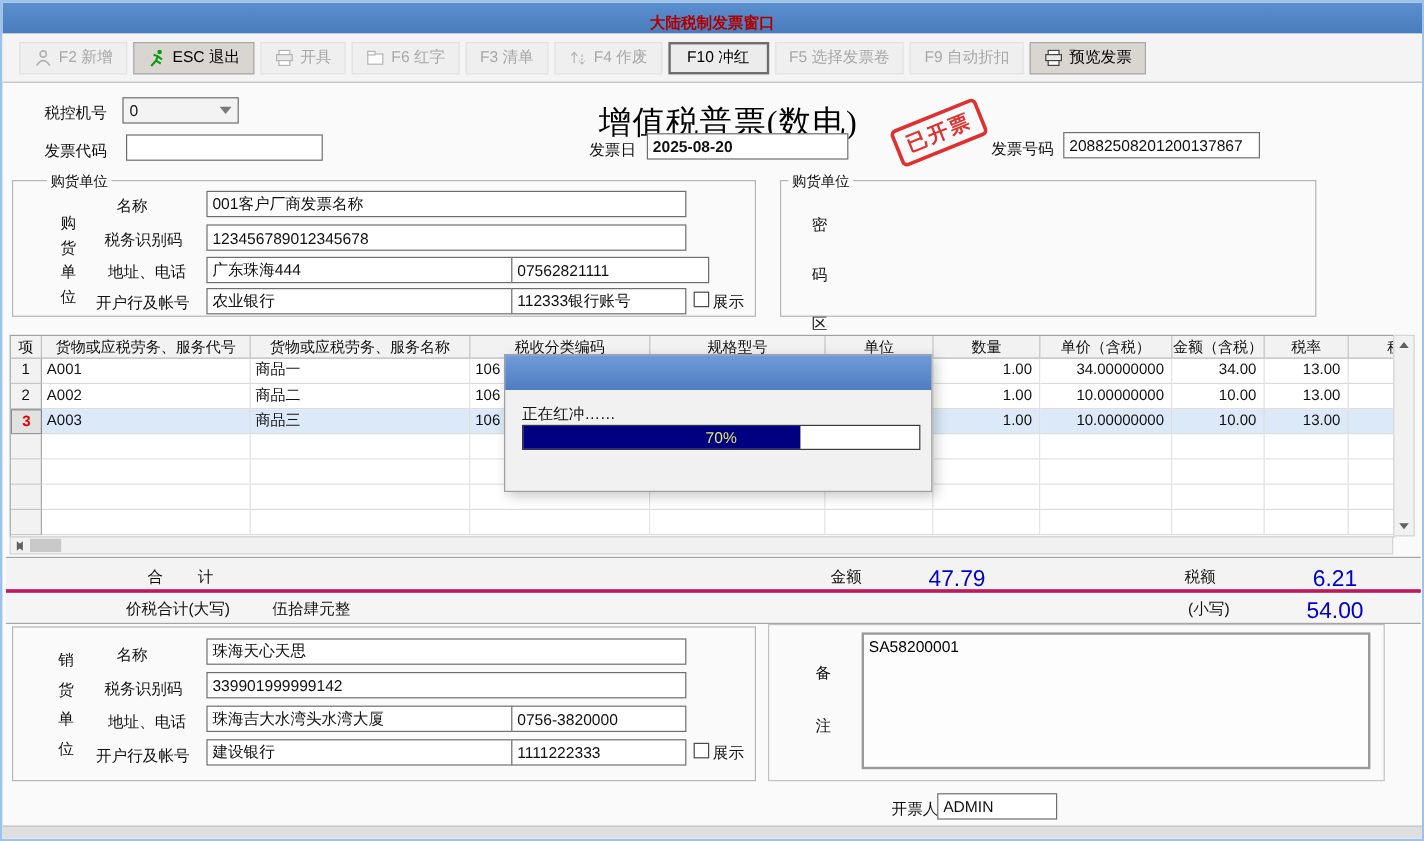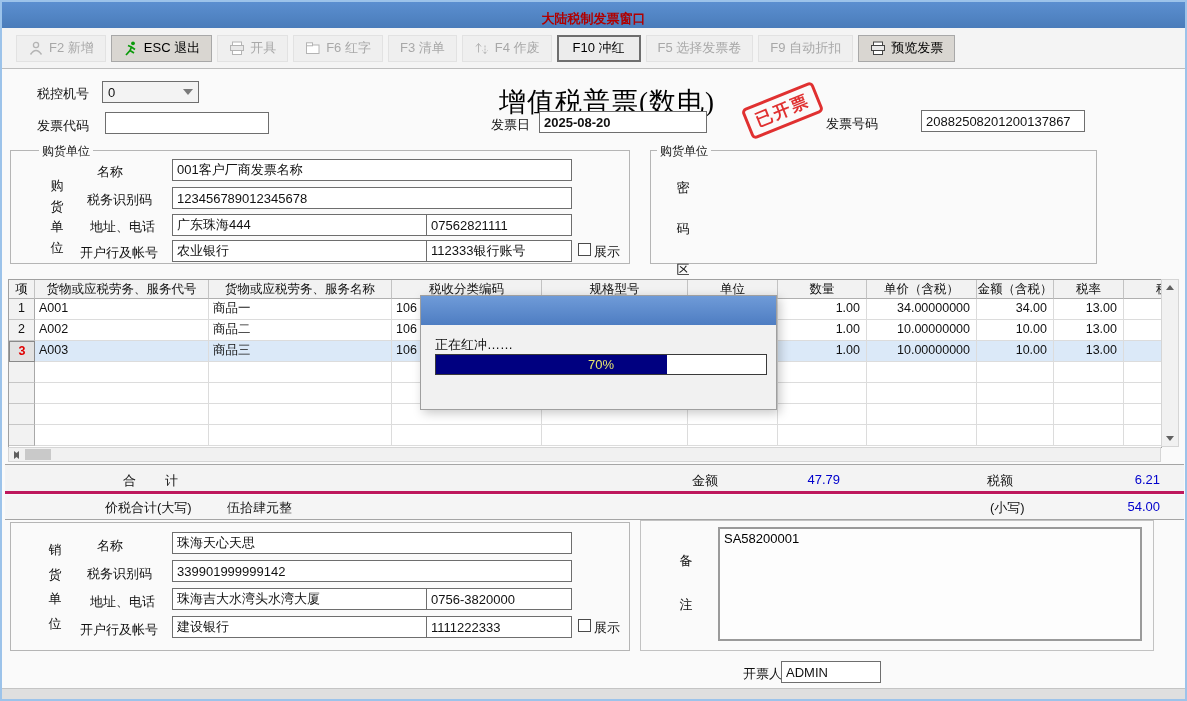--- a/index.html
+++ b/index.html
@@ -65,21 +65,21 @@
   .tri-right{width:0;height:0;border-top:4px solid transparent;border-bottom:4px solid transparent;border-left:5px solid #606060;}
   .hscroll{position:absolute;left:6px;top:445px;width:1153px;height:15px;background:#f1f1f1;
     border:1px solid #d5d5d5;box-sizing:border-box;}
   .hthumb{position:absolute;left:16px;top:1px;width:26px;height:11px;background:#c9c9c9;}
   
   .sumband{position:absolute;left:3px;top:462px;width:1179px;height:30px;background:#f3f3f3;
     border-top:1px solid #a5a5a5;border-bottom:3px solid #be185d;box-sizing:border-box;}
   .wordsband{position:absolute;left:3px;top:493px;width:1179px;height:25px;background:#f5f5f5;
     border-bottom:1px solid #a5a5a5;box-sizing:border-box;}
   .blue{color:#0000cc;}
-  .rnum{position:absolute;text-align:right;font-size:13px;}
+  .rnum{position:absolute;text-align:center;font-size:19px;}
   
   .remark-panel{position:absolute;left:638px;top:518px;width:514px;height:131px;border:1px solid #c2c2c2;box-sizing:border-box;}
   .remark-box{position:absolute;left:716px;top:525px;width:424px;height:114px;border:2px solid #9a9a9a;
     background:#fdfdfd;font-family:inherit;font-size:13px;padding:2px 4px;resize:none;box-sizing:border-box;}
   
   .statusbar{position:absolute;left:0;right:0;bottom:0;height:10px;background:#dfdfdf;border-top:1px solid #c4c4c4;}
   
   .dialog{position:absolute;left:418px;top:293px;width:357px;height:115px;background:#f1f1f1;
     border:1px solid #9f9f9f;box-shadow:3px 3px 10px rgba(0,0,0,.22);box-sizing:border-box;}
   .dtitle{position:absolute;left:0;top:0;right:0;height:29px;background:linear-gradient(#6f9bd8,#4e7dc2);}
@@ -177,38 +177,38 @@
   <span class="lbl" style="left:35px;top:115px;">发票代码</span>
   <input class="tb" style="left: 103px; top: 110px; width: 164px;" value="">
 
   <div class="doc-title">增值税普票(数电)</div>
   <span class="lbl" style="left:489px;top:114px;">发票日</span>
   <input class="tb" style="left: 537px; top: 109px; width: 168px; font-weight: bold;" value="2025-08-20">
 
   <div class="stamp">已开票</div>
 
   <span class="lbl" style="left:824px;top:113px;">发票号码</span>
-  <input class="tb" style="left: 884px; top: 108px; width: 164px; margin-left: 35px;" value="20882508201200137867">
+  <input class="tb" style="left: 884px; top: 108px; width: 164px;" value="20882508201200137867">
 
   <div class="group" style="left:8px;top:148px;width:620px;height:114px;">
     <span class="legend" style="left:28px;">购货单位</span>
     <div class="vtext" style="left:38px;top:26px;height:80px;">
         <div>购</div>
         <div>货</div>
         <div>单</div>
         <div>位</div>
       </div>
   </div>
   <span class="lbl" style="left:95px;top:161px;">名称</span>
   <input class="tb" style="left: 170px; top: 157px; width: 400px;" value="001客户厂商发票名称">
   <span class="lbl" style="left:85px;top:189px;">税务识别码</span>
   <input class="tb" style="left: 170px; top: 185px; width: 400px;" value="123456789012345678">
   <span class="lbl" style="left:88px;top:216px;">地址、电话</span>
   <input class="tb" style="left: 170px; top: 212px; width: 255px;" value="广东珠海444">
-  <input class="tb" style="left: 424px; top: 212px; width: 146px;" value="07562821111">
+  <input class="tb" style="left: 424px; top: 212px; width: 165px;" value="07562821111">
   <span class="lbl" style="left:78px;top:242px;">开户行及帐号</span>
   <input class="tb" style="left: 170px; top: 238px; width: 255px;" value="农业银行">
   <input class="tb" style="left: 424px; top: 238px; width: 146px;" value="112333银行账号">
   <span class="chk" style="left:576px;top:241px;"></span>
   <span class="lbl" style="left:592px;top:241px;">展示</span>
 
   <div class="group" style="left:648px;top:148px;width:447px;height:114px;">
     <span class="legend" style="left:6px;">购货单位</span>
     <div class="vtext" style="left:24px;top:28px;height:98px;height:100px;">
         <div>密</div>

